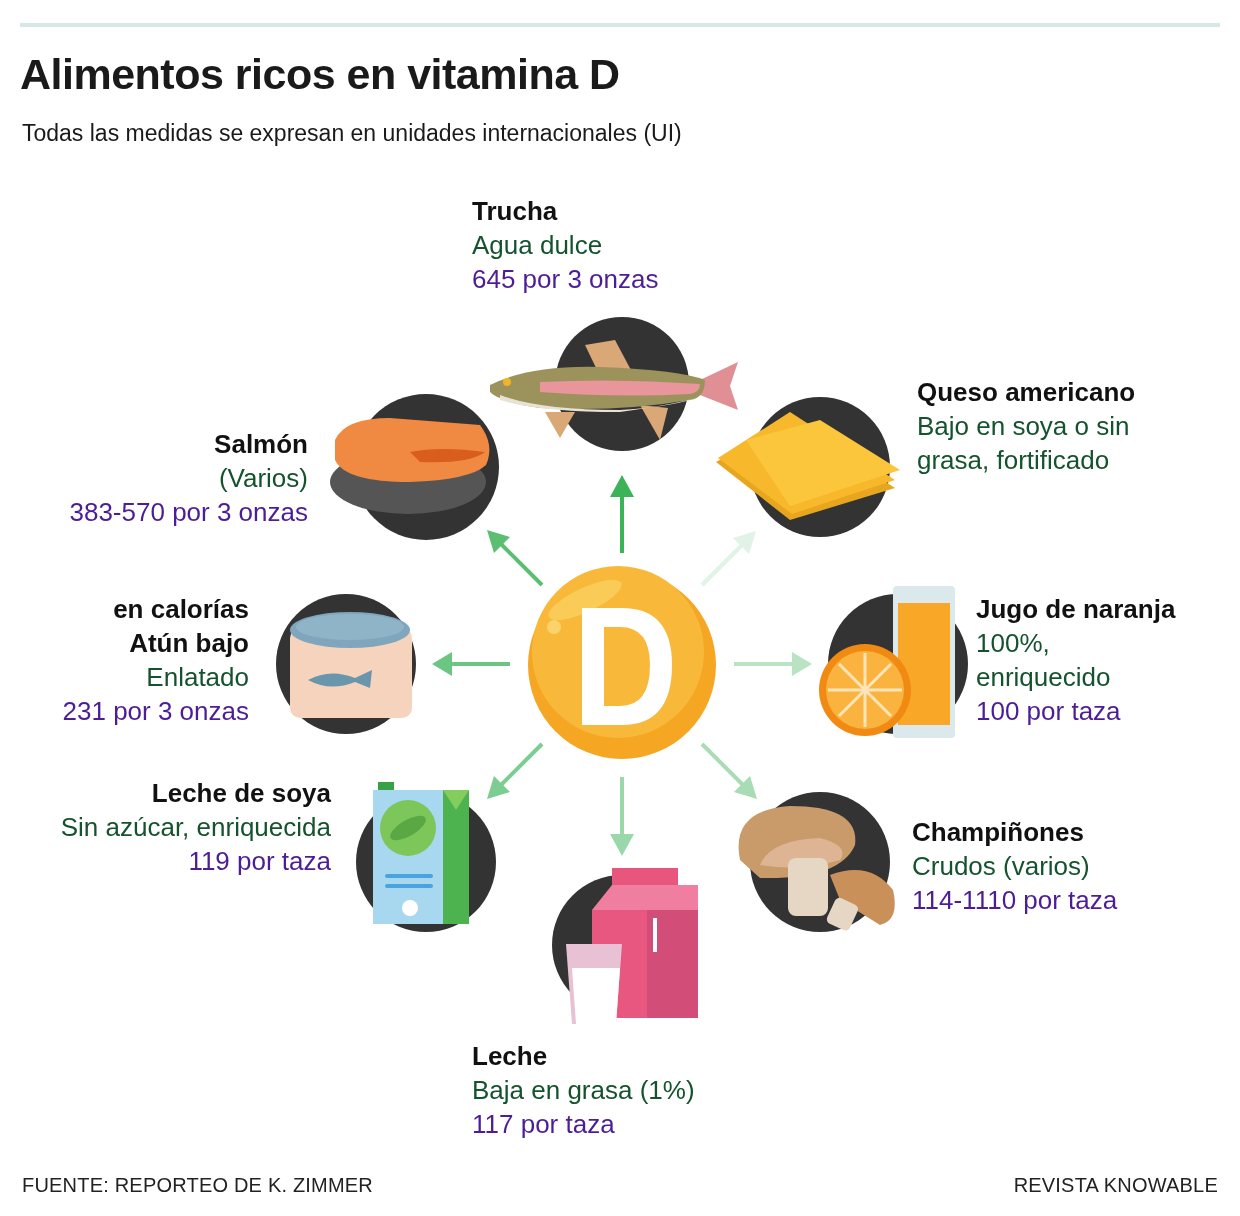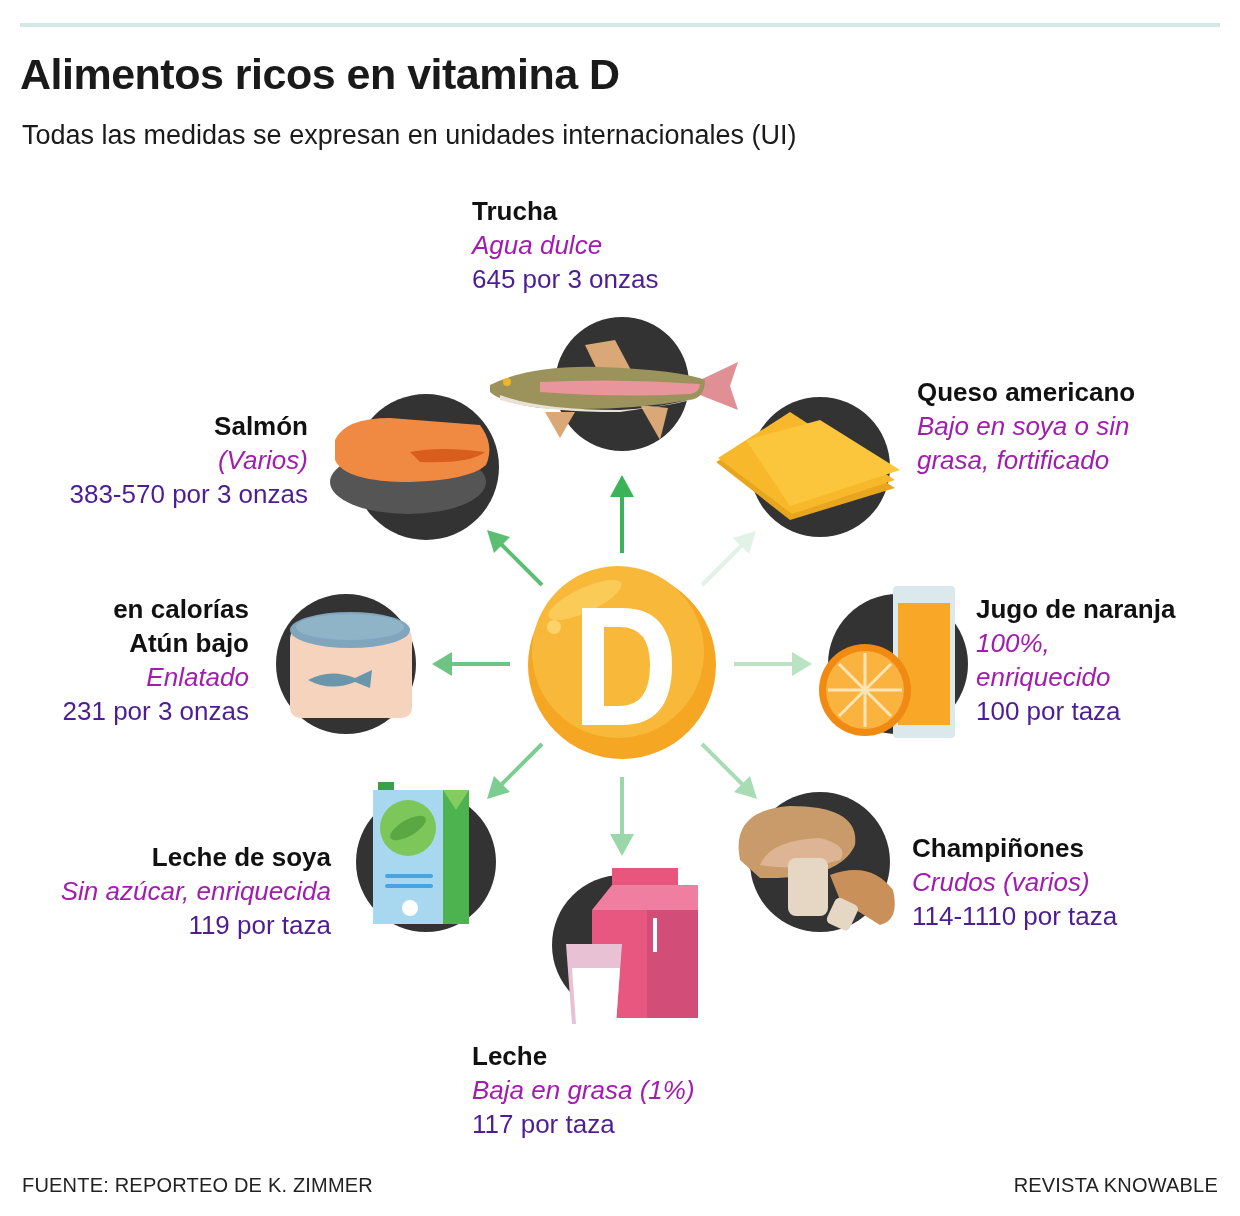--- a/index.html
+++ b/index.html
@@ -1,22 +1,22 @@
 <!DOCTYPE html>
 <html><head>
 <meta charset="utf-8">
 <style>
   html,body{margin:0;padding:0;background:#fff;}
   body{width:1240px;height:1216px;position:relative;overflow:hidden;font-family:"Liberation Sans",sans-serif;color:#111;}
   .topline{position:absolute;left:20px;top:23px;width:1200px;height:4px;background:#d6e8e6;}
   .title{position:absolute;left:20px;top:50px;font-size:43px;font-weight:bold;letter-spacing:-0.5px;color:#1a1a1a;}
-  .subtitle{position:absolute;left:22px;top:120px;font-size:27px;color:#1a1a1a;}
+  .subtitle{position:absolute;left:22px;top:120px;font-size:23px;color:#1a1a1a;}
   .label{position:absolute;font-size:26px;line-height:34px;}
   .label .n{font-weight:bold;color:#111;display:block;}
-  .label .d{color:#a21caf;display:block;font-style:italic;}
+  .label .d{color:#14532d;display:block;}
   .label .v{color:#4c1d95;display:block;}
   .r{text-align:right;} .c{text-align:left;} .l{text-align:left;}
   svg.art{position:absolute;left:0;top:0;}
   .foot{position:absolute;top:1174px;font-size:20px;color:#222;letter-spacing:0.2px;}
 </style>
 </head>
 <body>
 
 <div class="topline"></div>
 <div class="title">Alimentos ricos en vitamina D</div>
@@ -150,21 +150,21 @@
     <rect x="830" y="900" width="25" height="28" rx="5" fill="#e6d6c4" transform="rotate(25 842 914)"></rect>
   </g>
 </svg>
 
 <div class="label c" style="left:472px;top:194px;width:300px;">
   <span class="n">Trucha</span>
   <span class="d">Agua dulce</span>
   <span class="v">645 por 3 onzas</span>
 </div>
 
-<div class="label r" style="left:8px;top:409px;width:300px;">
+<div class="label r" style="left:8px;top:427px;width:300px;">
   <span class="n">Salmón</span>
   <span class="d">(Varios)</span>
   <span class="v">383-570 por 3 onzas</span>
 </div>
 
 <div class="label l" style="left:917px;top:375px;width:320px;">
   <span class="n">Queso americano</span>
   <span class="d">Bajo en soya o sin</span>
   <span class="d">grasa, fortificado</span>
 </div>
@@ -176,27 +176,27 @@
   <span class="v">231 por 3 onzas</span>
 </div>
 
 <div class="label l" style="left:976px;top:592px;width:240px;">
   <span class="n">Jugo de naranja</span>
   <span class="d">100%,</span>
   <span class="d">enriquecido</span>
   <span class="v">100 por taza</span>
 </div>
 
-<div class="label r" style="left:10px;top:840px;width:321px;">
+<div class="label r" style="left:10px;top:776px;width:321px;">
   <span class="n">Leche de soya</span>
   <span class="d">Sin azúcar, enriquecida</span>
   <span class="v">119 por taza</span>
 </div>
 
-<div class="label l" style="left:912px;top:815px;width:320px;margin-top:16px;">
+<div class="label l" style="left:912px;top:815px;width:320px;">
   <span class="n">Champiñones</span>
   <span class="d">Crudos (varios)</span>
   <span class="v">114-1110 por taza</span>
 </div>
 
 <div class="label c" style="left:472px;top:1039px;width:300px;">
   <span class="n">Leche</span>
   <span class="d">Baja en grasa (1%)</span>
   <span class="v">117 por taza</span>
 </div>

